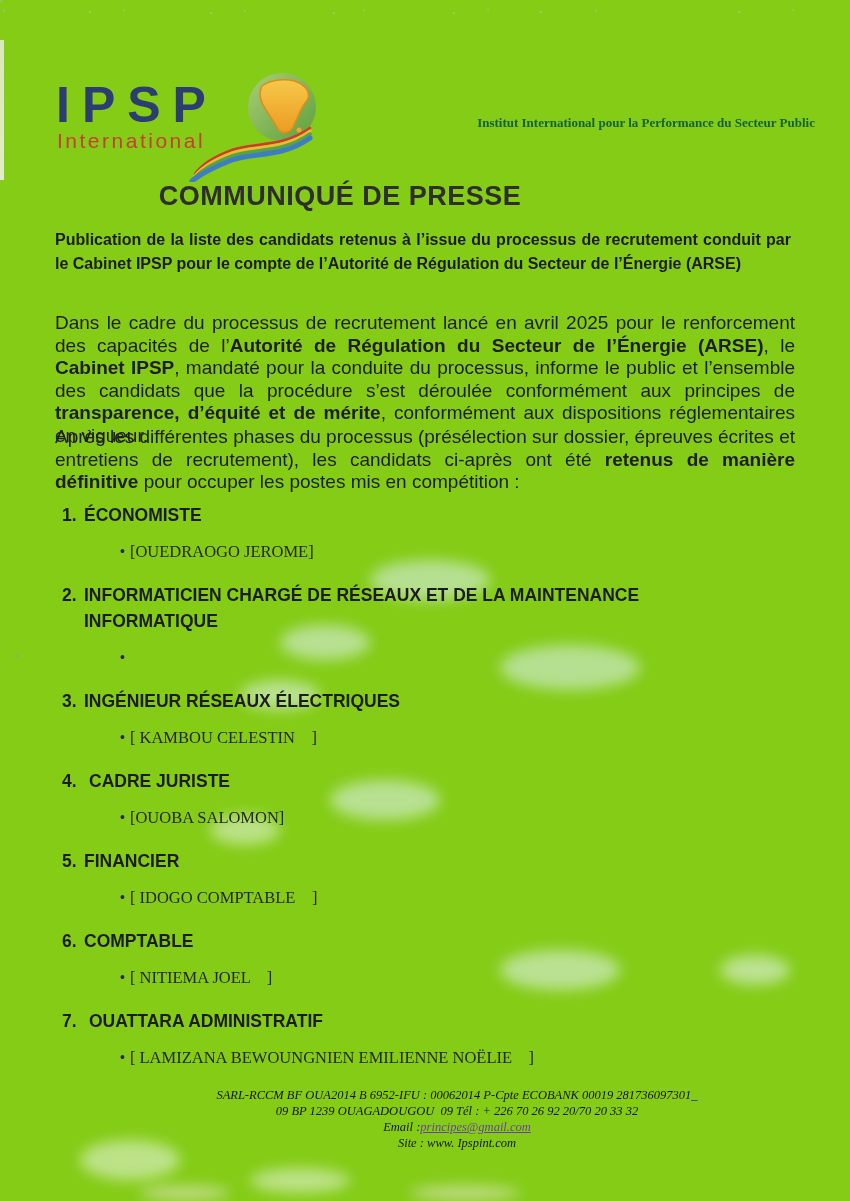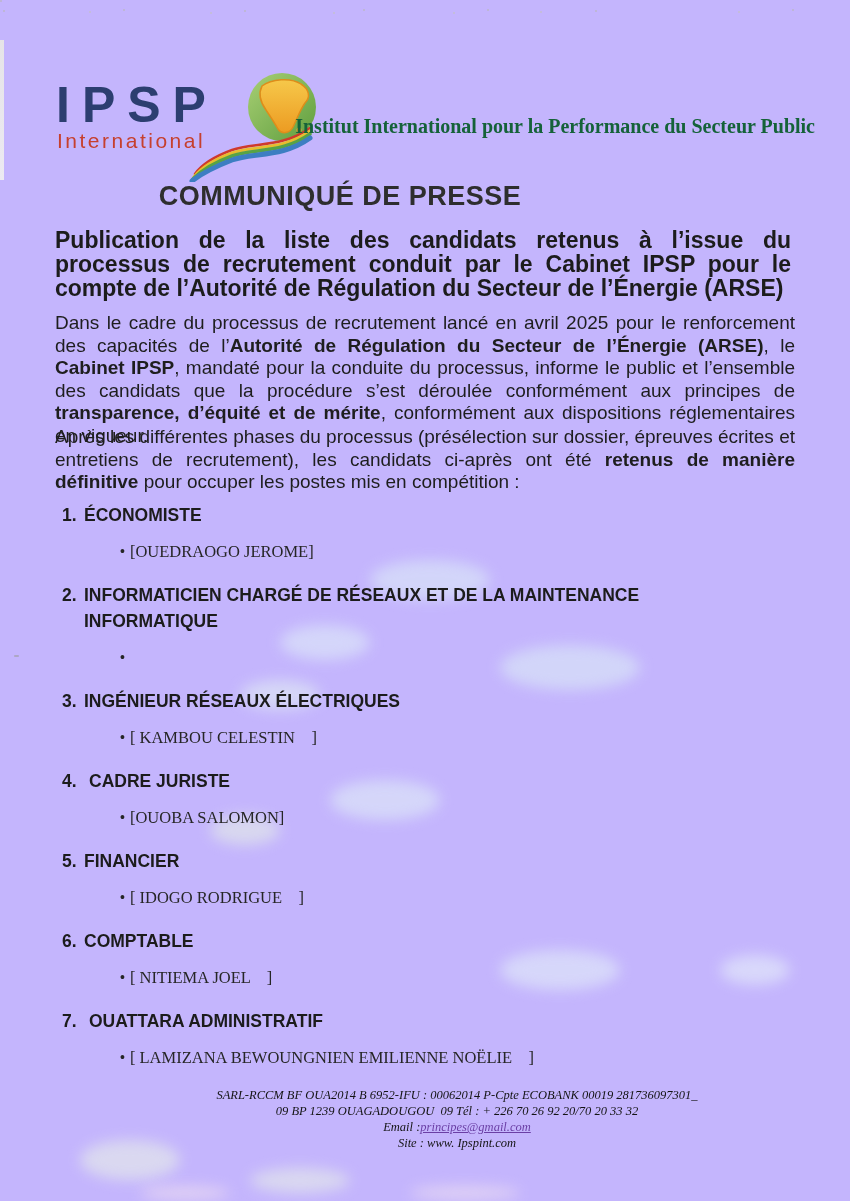--- a/index.html
+++ b/index.html
@@ -1,45 +1,45 @@
 <!DOCTYPE html>
 <html><head>
 <meta charset="utf-8">
 <style>
   html,body{margin:0;padding:0;background:#ffffff;}
   .page{
     position:relative;
     width:850px;height:1201px;
-    background:#c4b5fd;
+    background:#84cc16;
     overflow:hidden;
     font-family:"Liberation Sans", sans-serif;
     color:#1f1f1f;
   }
   
   .specks{position:absolute;top:0;left:0;width:2px;height:2px;border-radius:50%;
     background:#b9b9b0;opacity:.65;
     box-shadow:3px 10px 0 #b9b9b0,89px 11px 0 #c4c4ba,123px 9px 0 #b9b9b0,
       210px 12px 0 #c4c4ba,244px 10px 0 #b9b9b0,333px 12px 0 #c4c4ba,
       363px 9px 0 #b9b9b0,453px 12px 0 #c4c4ba,487px 9px 0 #b9b9b0,
       540px 11px 0 #c4c4ba,595px 10px 0 #b9b9b0,738px 11px 0 #c4c4ba,792px 9px 0 #b9b9b0;}
   .edge-strip{position:absolute;left:0;top:40px;width:4px;height:140px;
     background:linear-gradient(#eef0e2,#f6f7ef);opacity:.8;}
   .scan-mark{position:absolute;left:14px;top:655px;width:5px;height:2px;background:#9a9a96;opacity:.55;border-radius:1px;}
   .blob{position:absolute;border-radius:50%;filter:blur(7px);pointer-events:none;opacity:.55;}
   
   .logo{position:absolute;left:52px;top:72px;width:270px;height:110px;}
   
   .org-name{position:absolute;top:115px;left:0;right:35px;text-align:right;
-    font-family:"Liberation Serif", serif;font-weight:700;font-size:20px;}
+    font-family:"Liberation Serif", serif;font-weight:700;font-size:13px;}
   
   .doc-title{position:absolute;top:181px;left:0;width:680px;text-align:center;
     font-size:27px;font-weight:700;letter-spacing:.5px;color:#2e2e2e;}
   
   .subtitle{position:absolute;top:228px;left:55px;width:736px;
-    font-size:23px;font-weight:700;line-height:24px;text-align:justify;color:#1c1c1c;}
+    font-size:16px;font-weight:700;line-height:24px;text-align:justify;color:#1c1c1c;}
   
   .para{position:absolute;left:55px;width:740px;font-size:19px;line-height:22.5px;
     text-align:justify;color:#1e1e1e;}
   .para .b{font-weight:700;}
   .para1{top:312px;}
   .para2{top:426px;}
   
   .positions{position:absolute;left:62px;top:502px;width:650px;}
   .pos-title{display:flex;font-size:17.5px;font-weight:700;line-height:26px;color:#1c1c1c;margin:0 0 13px 0;}
   .pos-num{min-width:22px;flex:0 0 auto;}
@@ -150,21 +150,21 @@
       <span class="bullet">•</span>
       <span class="cand-text">[OUOBA SALOMON]</span>
     </div>
 
     <div class="pos-title">
       <span class="pos-num">5.</span>
       <span>FINANCIER</span>
     </div>
     <div class="pos-candidate">
       <span class="bullet">•</span>
-      <span class="cand-text">[ IDOGO RODRIGUE    ]</span>
+      <span class="cand-text">[ IDOGO COMPTABLE    ]</span>
     </div>
 
     <div class="pos-title">
       <span class="pos-num">6.</span>
       <span>COMPTABLE</span>
     </div>
     <div class="pos-candidate">
       <span class="bullet">•</span>
       <span class="cand-text">[ NITIEMA JOEL    ]</span>
     </div>

